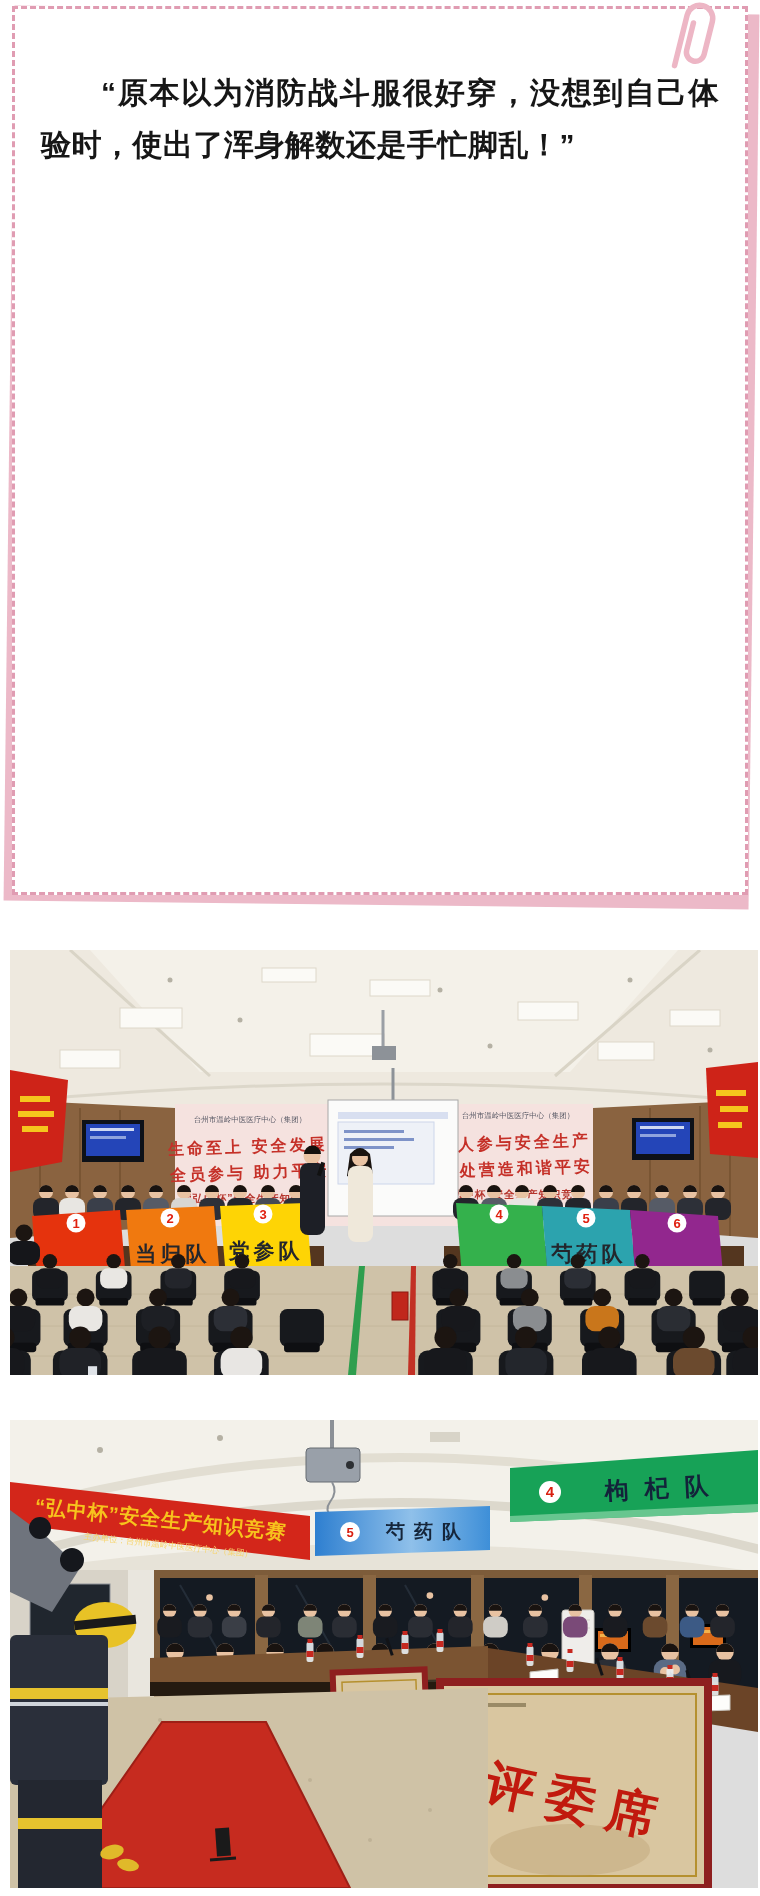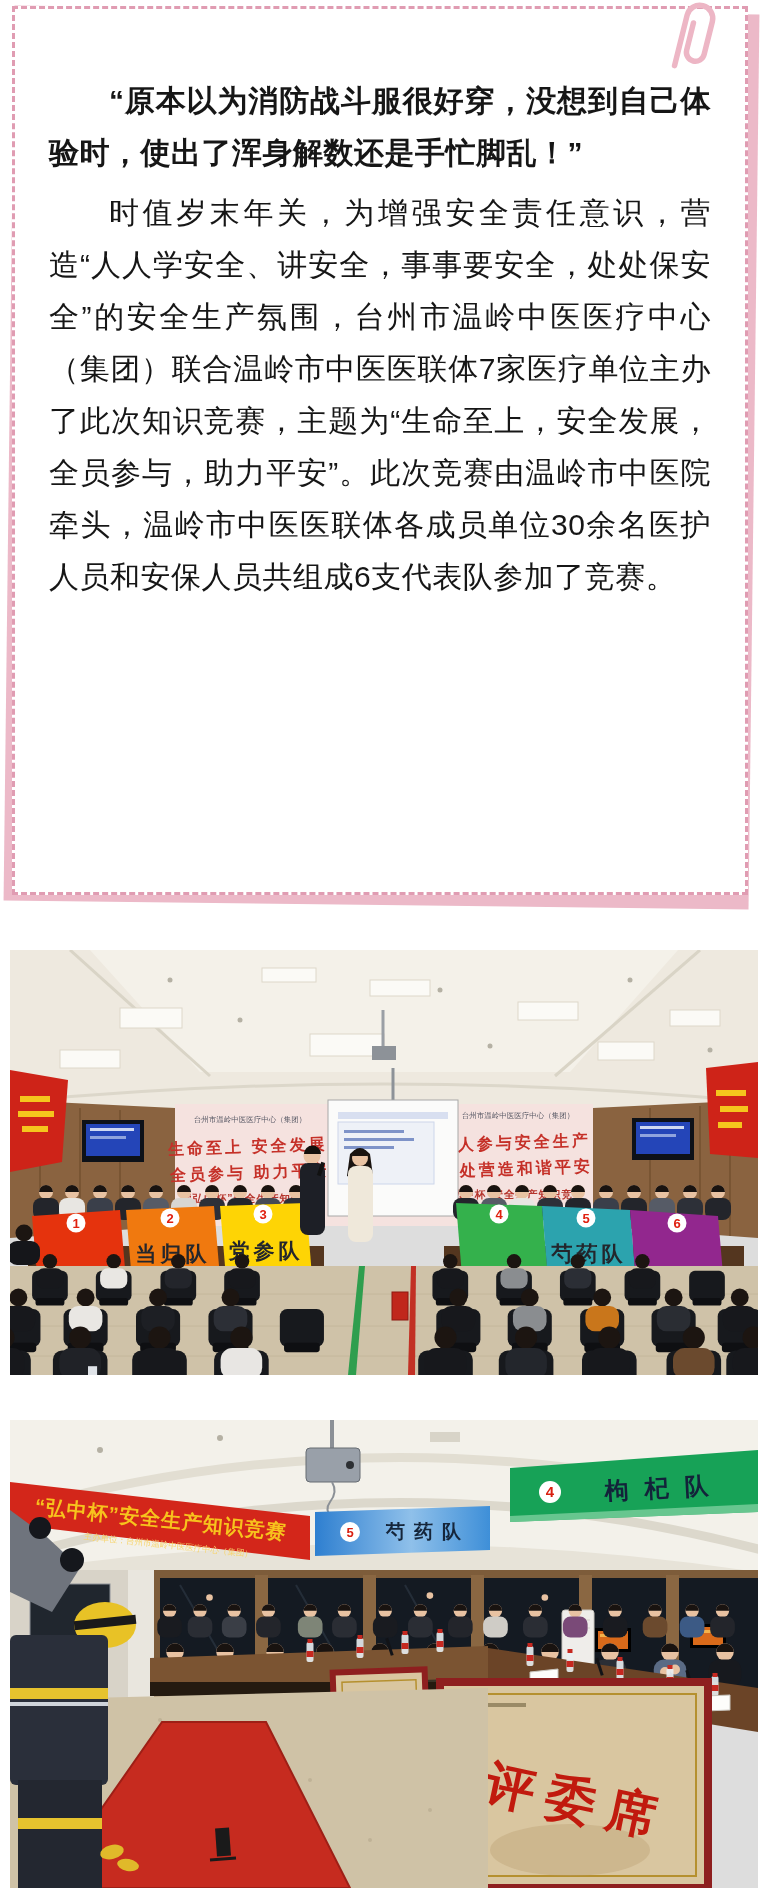--- a/index.html
+++ b/index.html
@@ -4,40 +4,39 @@
 <style>
   html,body{margin:0;padding:0;background:#fff;}
   .page{position:relative;width:760px;height:1896px;background:#fff;overflow:hidden;
         font-family:"Liberation Sans",sans-serif;}
   
   .quote-card{position:absolute;top:6px;left:12px;width:736px;height:889px;}
   .card-underlay{position:absolute;left:-3px;top:4px;right:-6px;bottom:-10px;
         background:#ecb9c8;transform:rotate(0.7deg);}
   .card{position:absolute;inset:0;background:#ffffff;border:3px dashed #e09cb2;
         box-sizing:border-box;padding:58px 26px 0 26px;}
-  .card p{margin:8px;font-size:30px;line-height:52px;color:#161616;text-indent:2em;
+  .card p{margin:0;font-size:30px;line-height:52px;color:#161616;text-indent:2em;
         letter-spacing:.5px;text-align:justify;}
   .card p.quote{font-weight:bold;}
   .paperclip{position:absolute;top:-7px;right:24px;width:64px;height:76px;overflow:visible;}
   
   figure.photo{position:absolute;left:10px;margin:0;width:748px;overflow:hidden;background:#ddd;}
   .photo1{top:950px;height:425px;}
   .photo2{top:1420px;height:468px;}
   figure.photo svg{display:block;font-family:"Liberation Sans",sans-serif;}
 </style>
 </head>
 <body>
 
 <div class="page">
 
   <section class="quote-card">
     <div class="card-underlay"></div>
     <div class="card">
       <p class="quote">“原本以为消防战斗服很好穿，没想到自己体验时，使出了浑身解数还是手忙脚乱！”</p>
-      <p>时值岁末年关，为增强安全责任意识，营造“人人学安全、讲安全，事事要安全，处处保安全”的安全生产氛围，台州市温岭中医医疗中心（集团）联合温岭市中医医联体7家医疗单位主办了此次知识竞赛，主题为“生命至上，安全发展，全员参与，助力平安”。此次竞赛由温岭市中医院牵头，温岭市中医医联体各成员单位30余名医护人员和安保人员共组成6支代表队参加了竞赛。</p>
     </div>
     <svg class="paperclip" viewBox="0 0 64 76">
       <g transform="rotate(14 32 38)">
         <path d="M22,70 L22,18 A13,13 0 0 1 48,18 L48,52 A9,9 0 0 1 30,52 L30,24" fill="none" stroke="#edb6c5" stroke-width="5.5" stroke-linecap="round"></path>
       </g>
     </svg>
   </section>
 
   <figure class="photo photo1">
   <svg viewBox="0 0 748 425" width="748" height="425">

